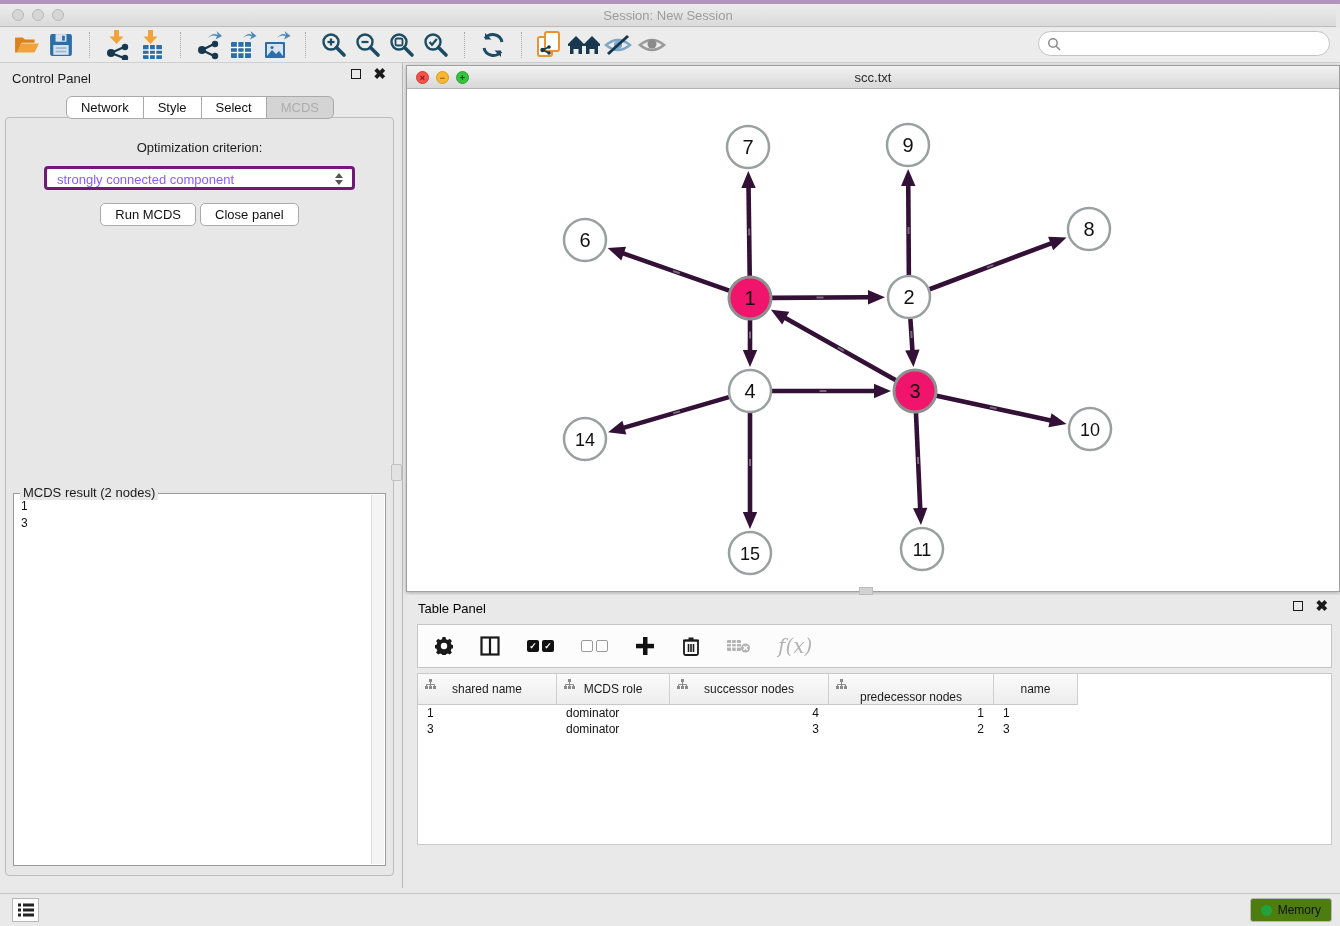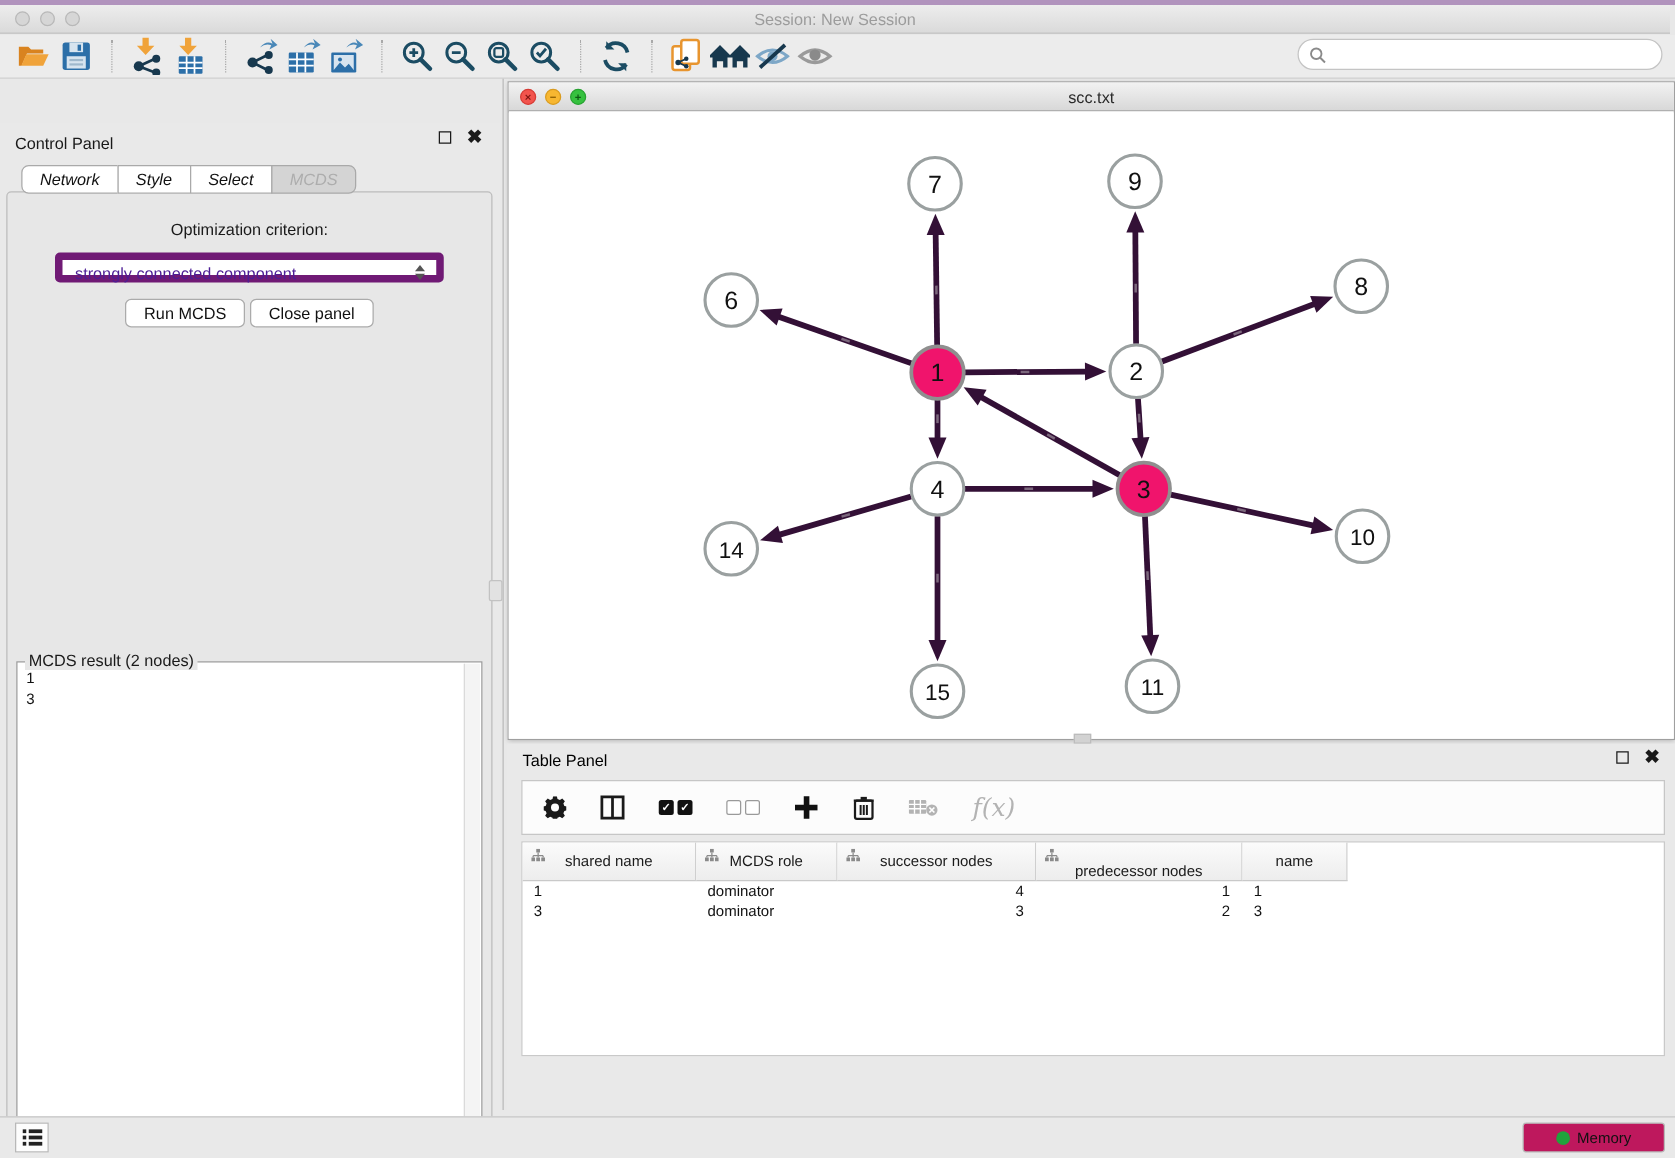--- a/index.html
+++ b/index.html
@@ -17,39 +17,39 @@
   
   .toolbar { position:absolute; left:0; top:28px; width:1340px; height:35px; background:#ececec;
              border-bottom:1px solid #cfcfcf; display:flex; align-items:center; padding:0 10px; }
   .tb-sep { border-left:1px dotted #a9a9a9; height:26px; margin:0 11px; }
   .tb-btn { display:flex; align-items:center; justify-content:center; width:34px; height:32px; cursor:default; }
   .search-wrap { position:absolute; right:10px; top:3px; width:292px; height:25px; background:#fff;
                  border:1px solid #c4c4c4; border-radius:13px; display:flex; align-items:center; padding-left:8px; }
   .search-input { border:none; outline:none; flex:1; font-size:13px; background:transparent; padding-left:5px; }
 
   
-  .control-panel { position:absolute; left:0; top:63px; width:400px; height:825px; background:#e9e9e9;margin-top:36px; }
+  .control-panel { position:absolute; left:0; top:63px; width:400px; height:825px; background:#e9e9e9; }
   .cp-header { position:relative; height:30px; }
   .cp-title { position:absolute; left:12px; top:8px; font-size:13px; color:#1a1a1a; }
   .panel-ctrl { position:absolute; top:6px; display:flex; gap:12px; align-items:center; }
   .cp-header .panel-ctrl { right:14px; }
   .float-icon { width:10px; height:10px; border:1.6px solid #1a1a1a; display:inline-block; }
   .close-icon { font-size:15px; font-weight:bold; color:#1a1a1a; line-height:10px; }
-  .cp-tabs { position:absolute; left:17px; top:33px; width:100%; display:flex; z-index:2;font-style:italic; }
+  .cp-tabs { position:absolute; left:0; top:33px; width:100%; display:flex; justify-content:center; z-index:2; }
   .tab { border:1px solid #a9a9a9; background:#fff; color:#111; font-size:13px; padding:3px 14px;
          margin-left:-1px; cursor:default; }
   .tab:first-child { border-radius:6px 0 0 6px; margin-left:0; }
   .tab:last-child { border-radius:0 6px 6px 0; }
   .tab.active { background:#d4d4d4; color:#adadad; }
   .cp-box { position:absolute; left:5px; right:6px; top:54px; bottom:12px; border:1px solid #bcbcbc;
             border-radius:4px; background:#e7e7e7; }
   .opt-label { text-align:center; margin-top:22px; font-size:13px; color:#1a1a1a; }
   .opt-select { position:relative; margin:11px 38px 0 38px; height:24px; background:#fff;
-                border:6px solid #701a75; border-radius:4px; font-size:13px; line-height:22px;
-                padding-left:10px; color:#4c1d95; }
+                border:3px solid #701a75; border-radius:4px; font-size:13px; line-height:22px;
+                padding-left:10px; color:#8b5cf6; }
   .stepper { position:absolute; right:9px; top:4px; display:flex; flex-direction:column; gap:2px; }
   .tri-up { width:0; height:0; border-left:4px solid transparent; border-right:4px solid transparent;
             border-bottom:5px solid #555; }
   .tri-dn { width:0; height:0; border-left:4px solid transparent; border-right:4px solid transparent;
             border-top:5px solid #555; }
   .cp-buttons { display:flex; justify-content:center; gap:4px; margin-top:13px; }
   .btn { background:#fff; border:1px solid #ababab; border-radius:5px; font-size:13px; color:#111;
          padding:3px 14px; cursor:default; }
   .result-box { position:absolute; left:7px; right:7px; top:375px; bottom:9px;
                 border:1px solid #9a9a9a; background:#fff; }
@@ -103,23 +103,23 @@
   .td-cell { flex-shrink:0; overflow:hidden; line-height:16px; }
   .al { padding-left:9px; text-align:left; }
   .ar { padding-right:10px; text-align:right; }
   .tp-tabs { position:absolute; left:0; bottom:3px; width:100%; display:flex; justify-content:center; }
 
   
   .status-bar { position:absolute; left:0; top:893px; width:1340px; height:33px; background:#e9e9e9;
                 border-top:1px solid #c6c6c6; }
   .list-btn { position:absolute; left:12px; top:4px; width:27px; height:24px; background:#fdfdfd;
               border:1px solid #b8b8b8; display:flex; align-items:center; justify-content:center; }
-  .memory-btn { position:absolute; right:8px; top:4px; height:24px; background:#be185d;
+  .memory-btn { position:absolute; right:8px; top:4px; height:24px; background:#4d7c0f;
                 border:1px solid #b8b8b8; border-radius:3px; display:flex; align-items:center;
-                gap:6px; padding:0 26px; font-size:12px; color:#111; }
+                gap:6px; padding:0 10px; font-size:12px; color:#111; }
   .mem-dot { width:11px; height:11px; border-radius:50%; background:#21a23c; }
 </style>
 </head>
 <body>
 
 <div class="top-strip"></div>
 <div class="titlebar">
   <div class="tl-group">
     <div class="tl"></div>
     <div class="tl"></div>

